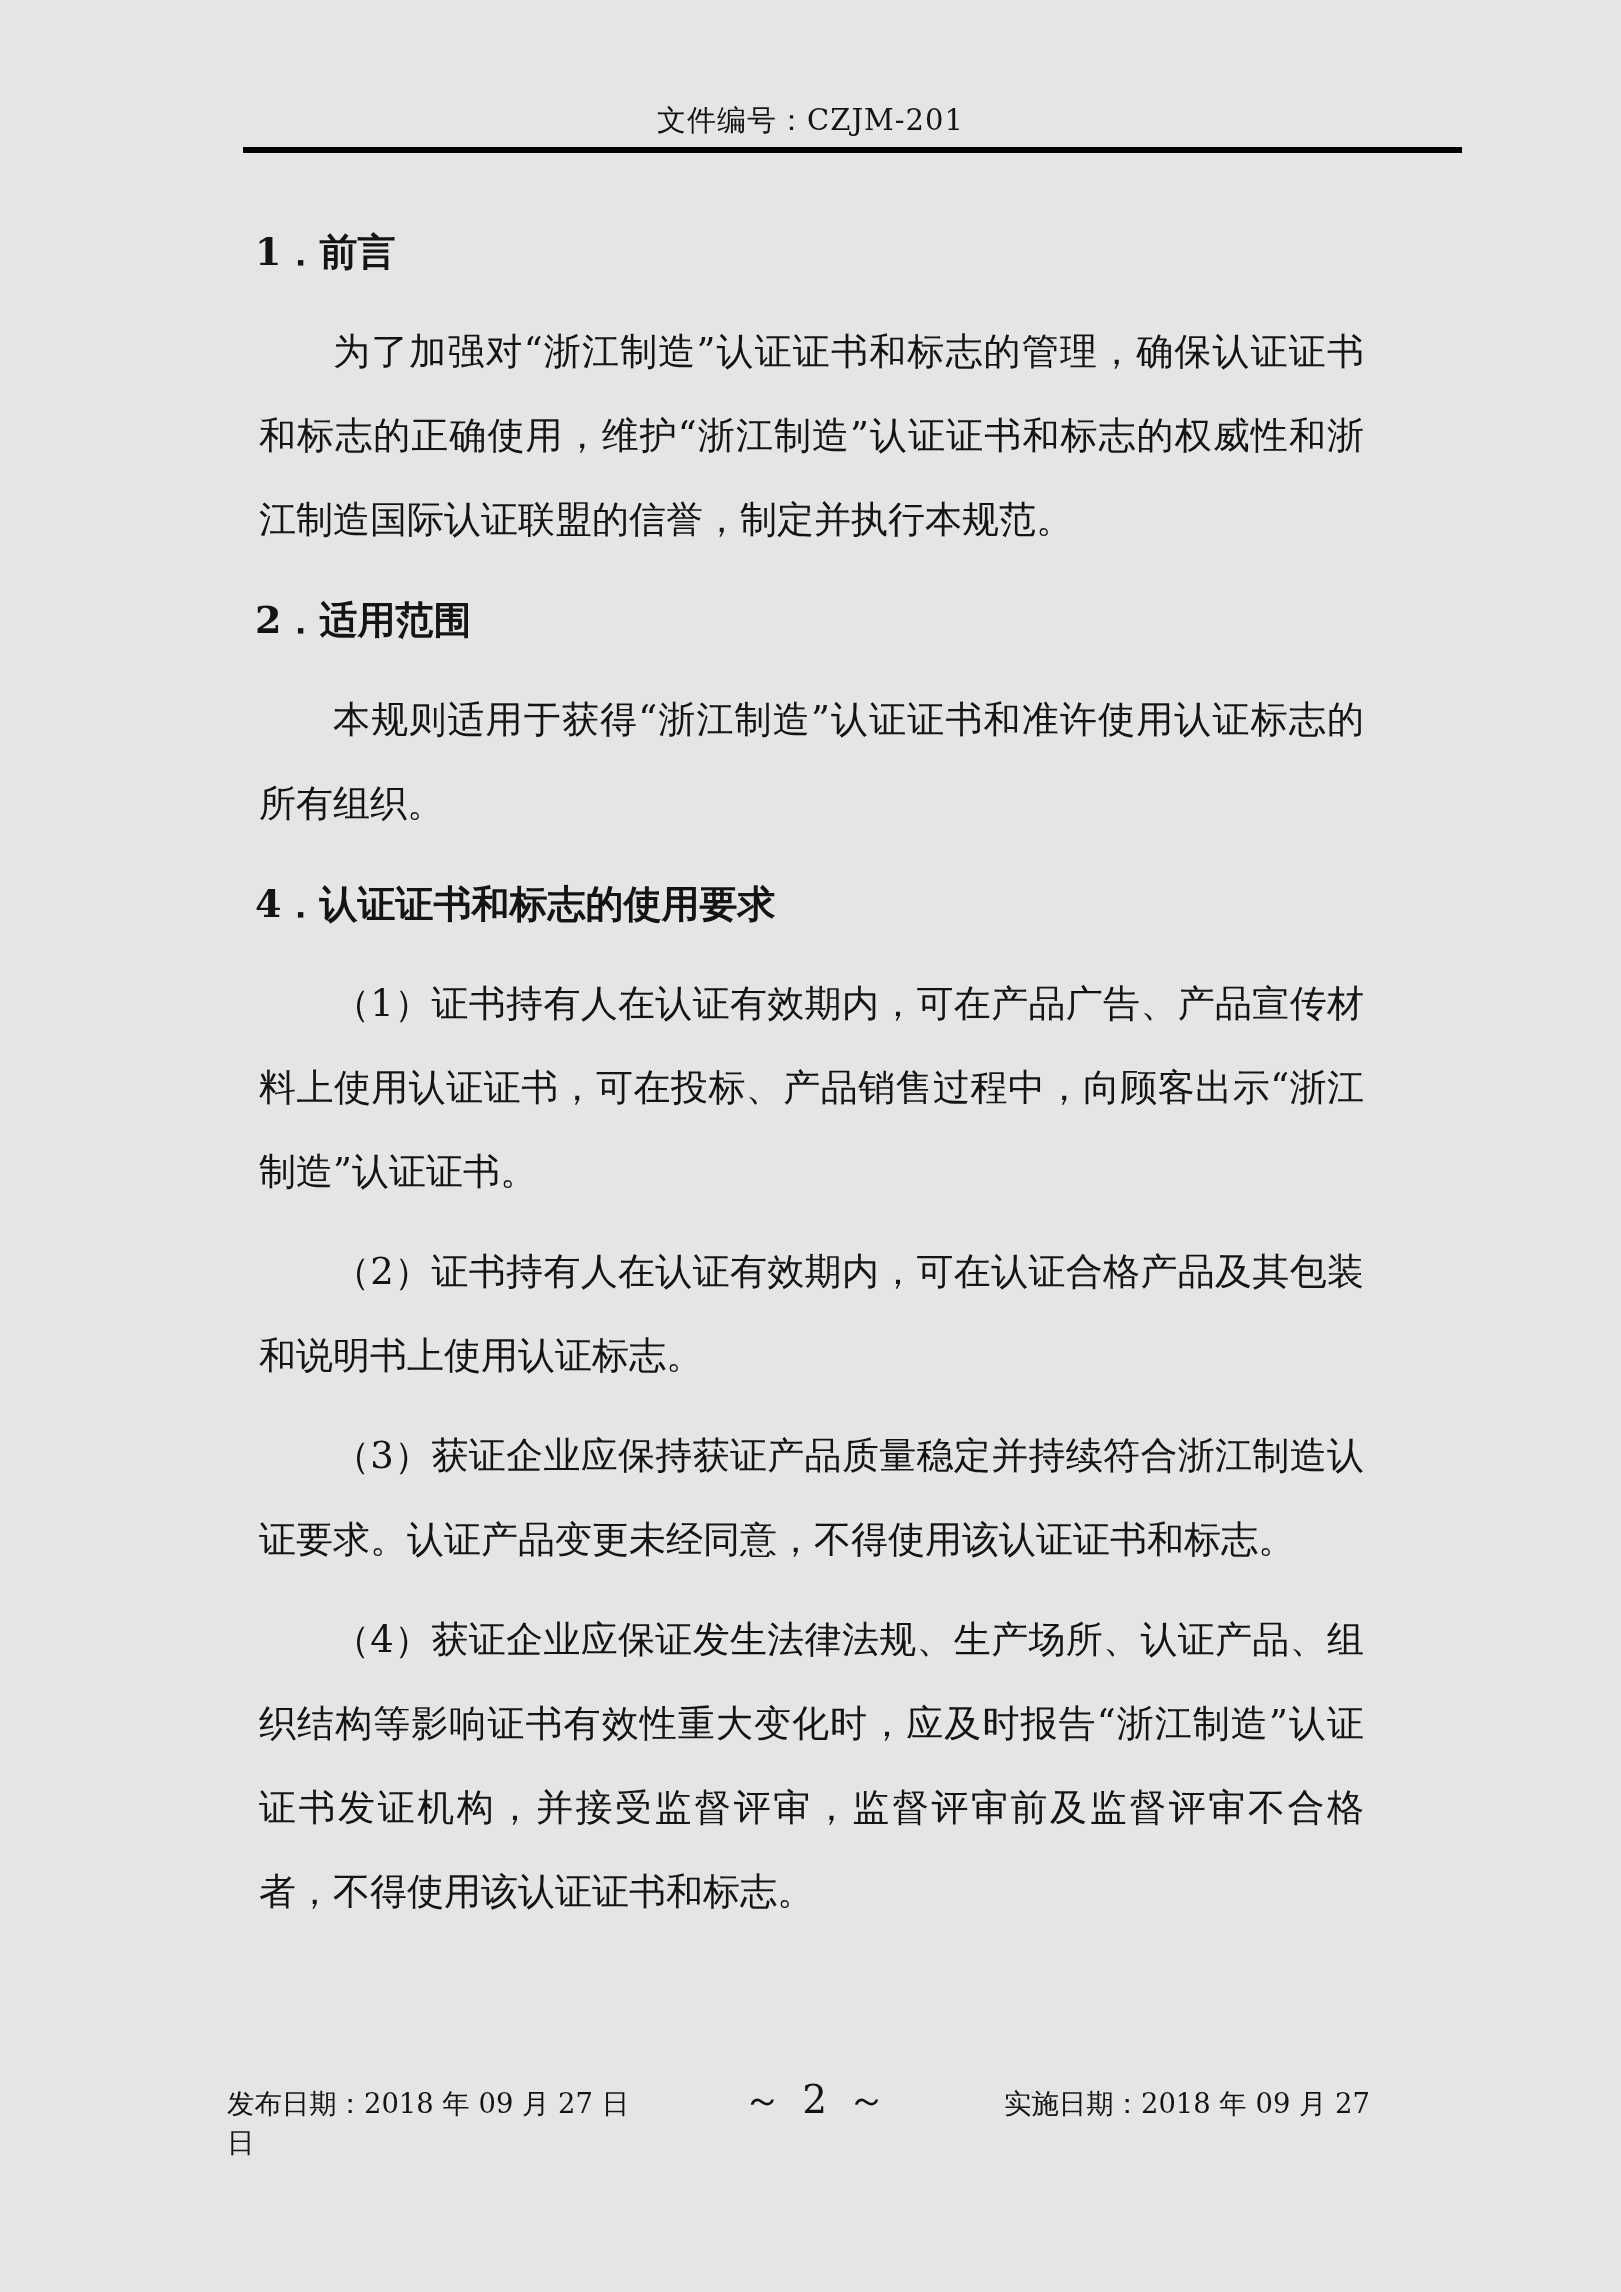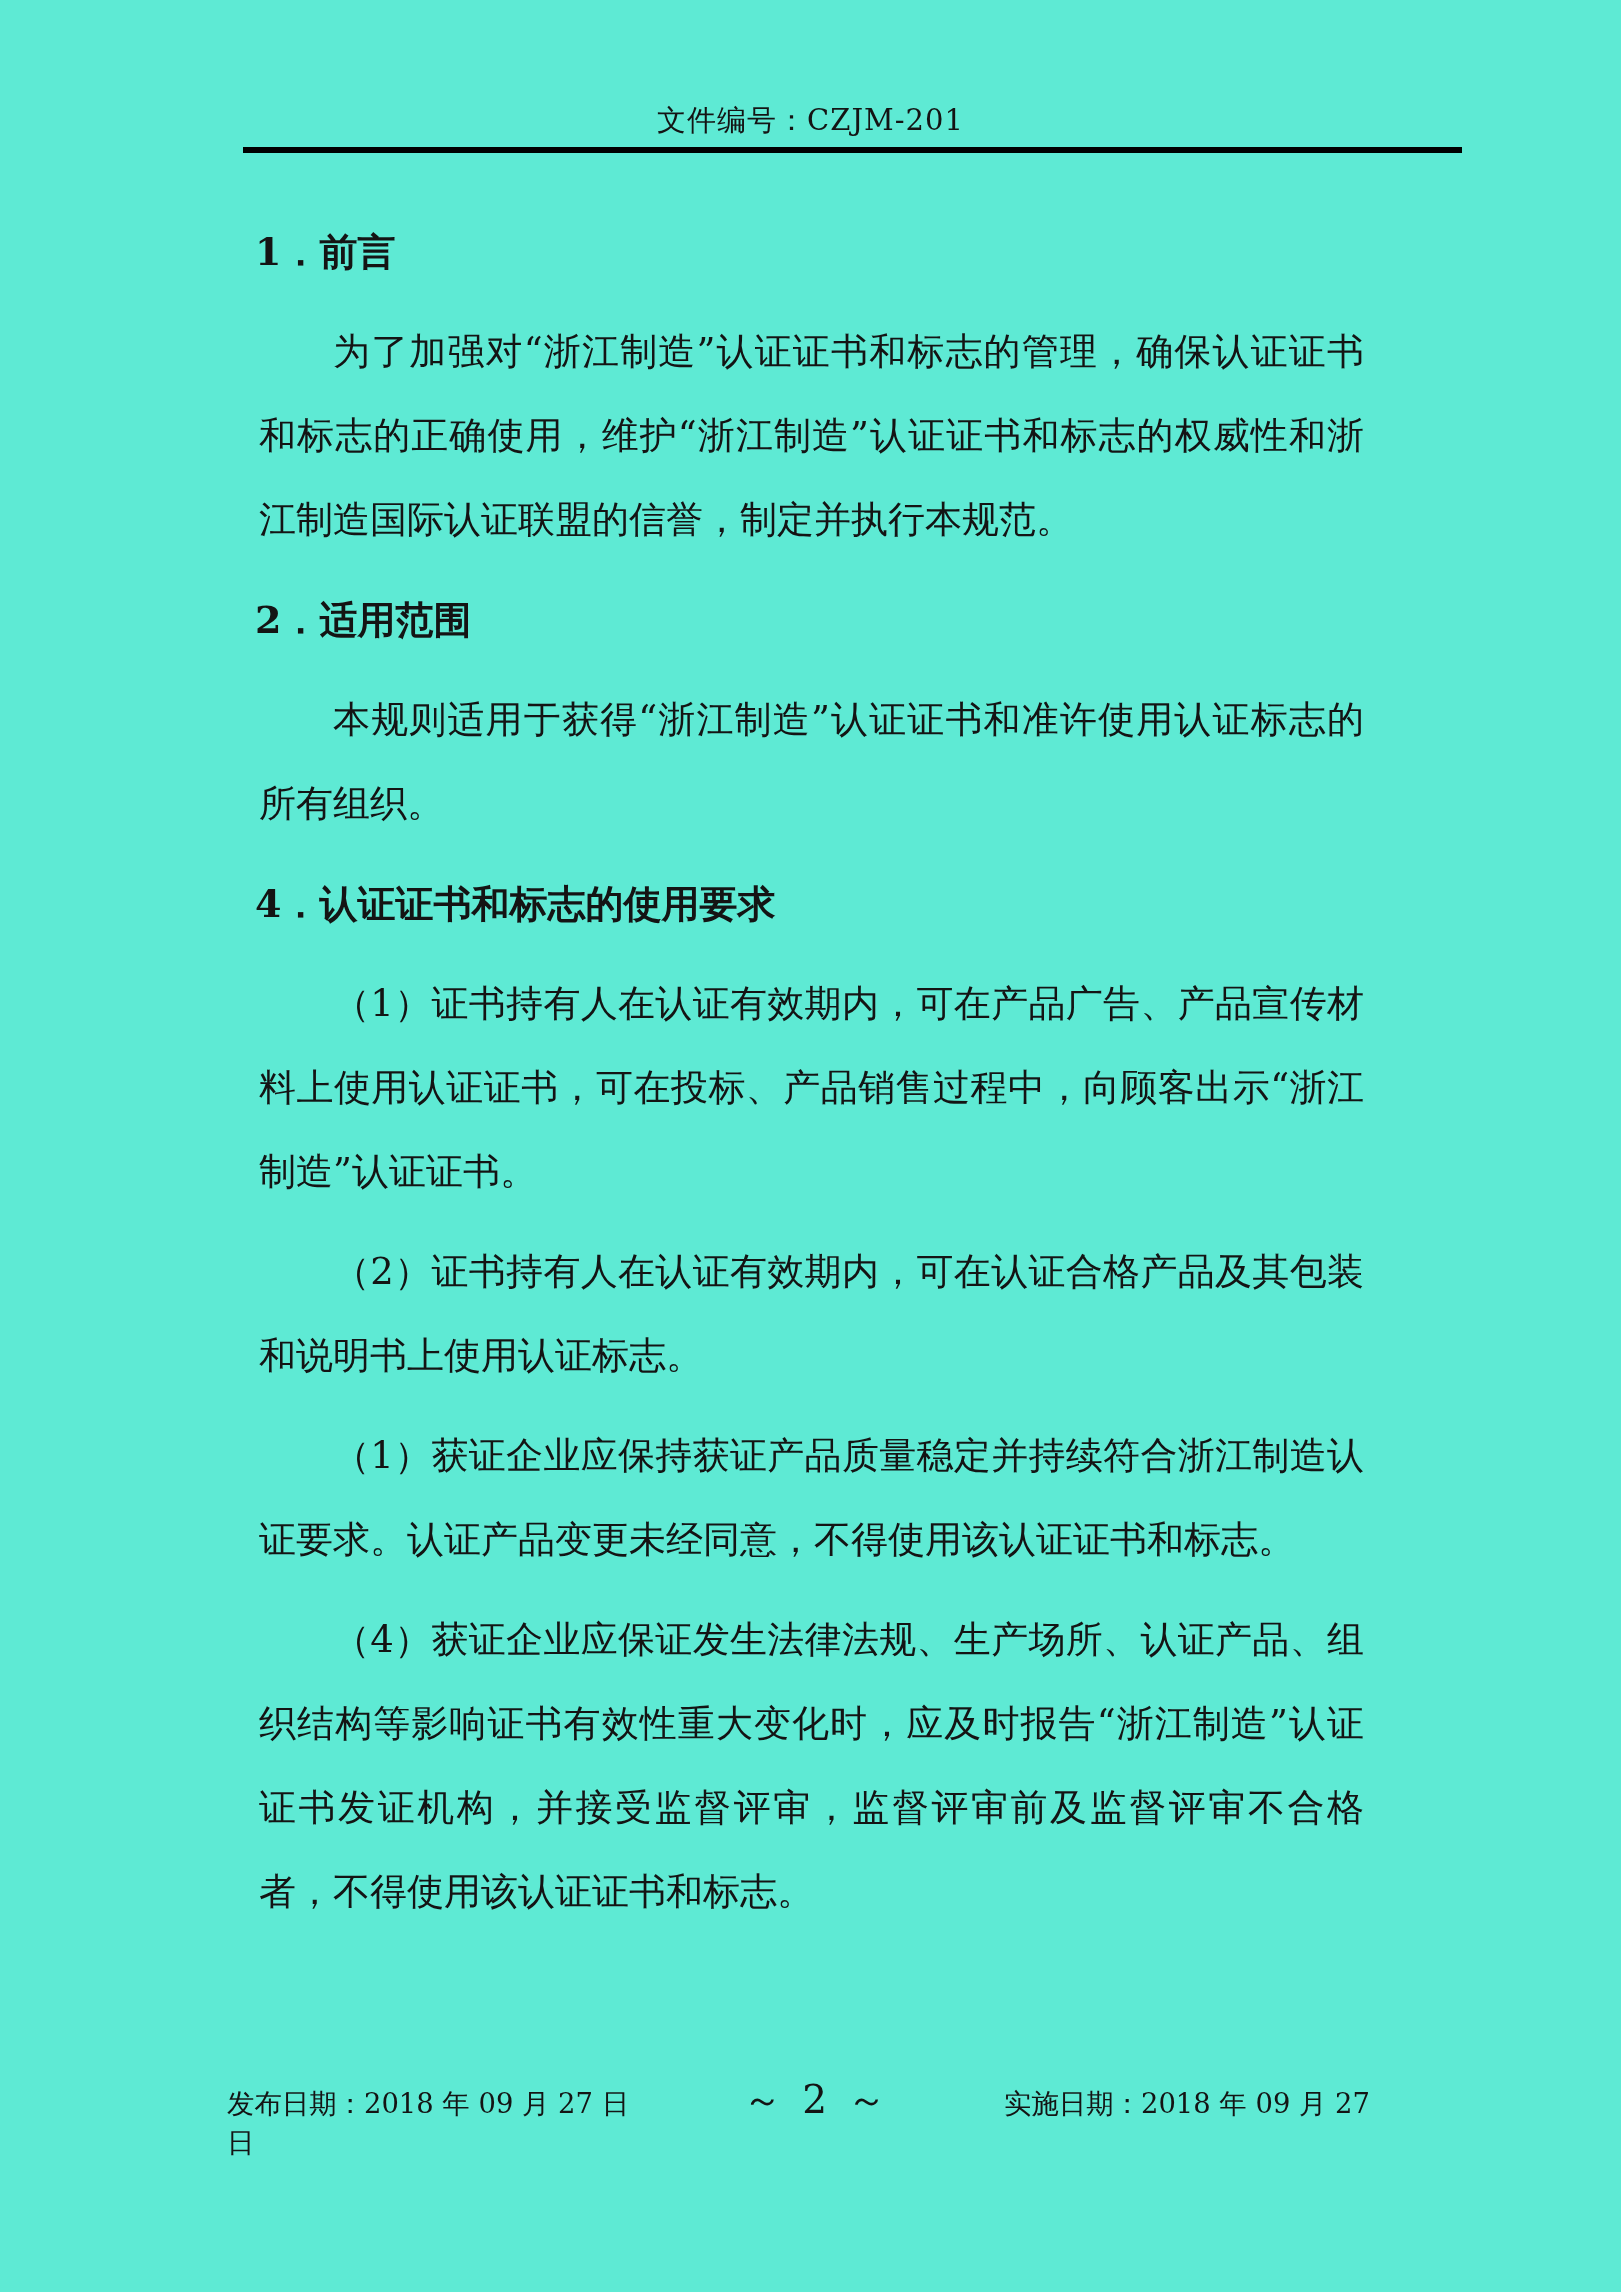--- a/index.html
+++ b/index.html
@@ -1,21 +1,21 @@
 <!DOCTYPE html>
 <html><head>
 <meta charset="utf-8">
 <style>
   html, body { margin: 0; padding: 0; background: #888; }
   .page {
     position: relative;
     width: 1621px;
     height: 2293px;
     margin: 0 auto;
-    background: #5eead4;
+    background: #e5e5e5;
     color: #111;
     font-family: "DejaVu Serif", "Liberation Serif", serif;
     overflow: hidden;
   }
   .doc-header {
     position: absolute;
     top: 101px;
     left: 0;
     width: 100%;
     text-align: center;
@@ -83,21 +83,21 @@
   <div class="header-rule"></div>
 
   <div class="content" id="sections">
       <div class="heading">1．前言</div>
       <p class="para">为了加强对“浙江制造”认证证书和标志的管理，确保认证证书和标志的正确使用，维护“浙江制造”认证证书和标志的权威性和浙江制造国际认证联盟的信誉，制定并执行本规范。</p>
       <div class="heading">2．适用范围</div>
       <p class="para">本规则适用于获得“浙江制造”认证证书和准许使用认证标志的所有组织。</p>
       <div class="heading">4．认证证书和标志的使用要求</div>
       <p class="para">（1）证书持有人在认证有效期内，可在产品广告、产品宣传材料上使用认证证书，可在投标、产品销售过程中，向顾客出示“浙江制造”认证证书。</p>
       <p class="para">（2）证书持有人在认证有效期内，可在认证合格产品及其包装和说明书上使用认证标志。</p>
-      <p class="para">（1）获证企业应保持获证产品质量稳定并持续符合浙江制造认证要求。认证产品变更未经同意，不得使用该认证证书和标志。</p>
+      <p class="para">（3）获证企业应保持获证产品质量稳定并持续符合浙江制造认证要求。认证产品变更未经同意，不得使用该认证证书和标志。</p>
       <p class="para">（4）获证企业应保证发生法律法规、生产场所、认证产品、组织结构等影响证书有效性重大变化时，应及时报告“浙江制造”认证证书发证机构，并接受监督评审，监督评审前及监督评审不合格者，不得使用该认证证书和标志。</p>
     </div>
 
   <div class="doc-footer">
     <div class="footer-line1">
       <span>发布日期：2018 年 09 月 27 日</span>
       <span class="footer-page-number">～ 2 ～</span>
       <span>实施日期：2018 年 09 月 27</span>
     </div>
     <p class="footer-line2">日</p>

